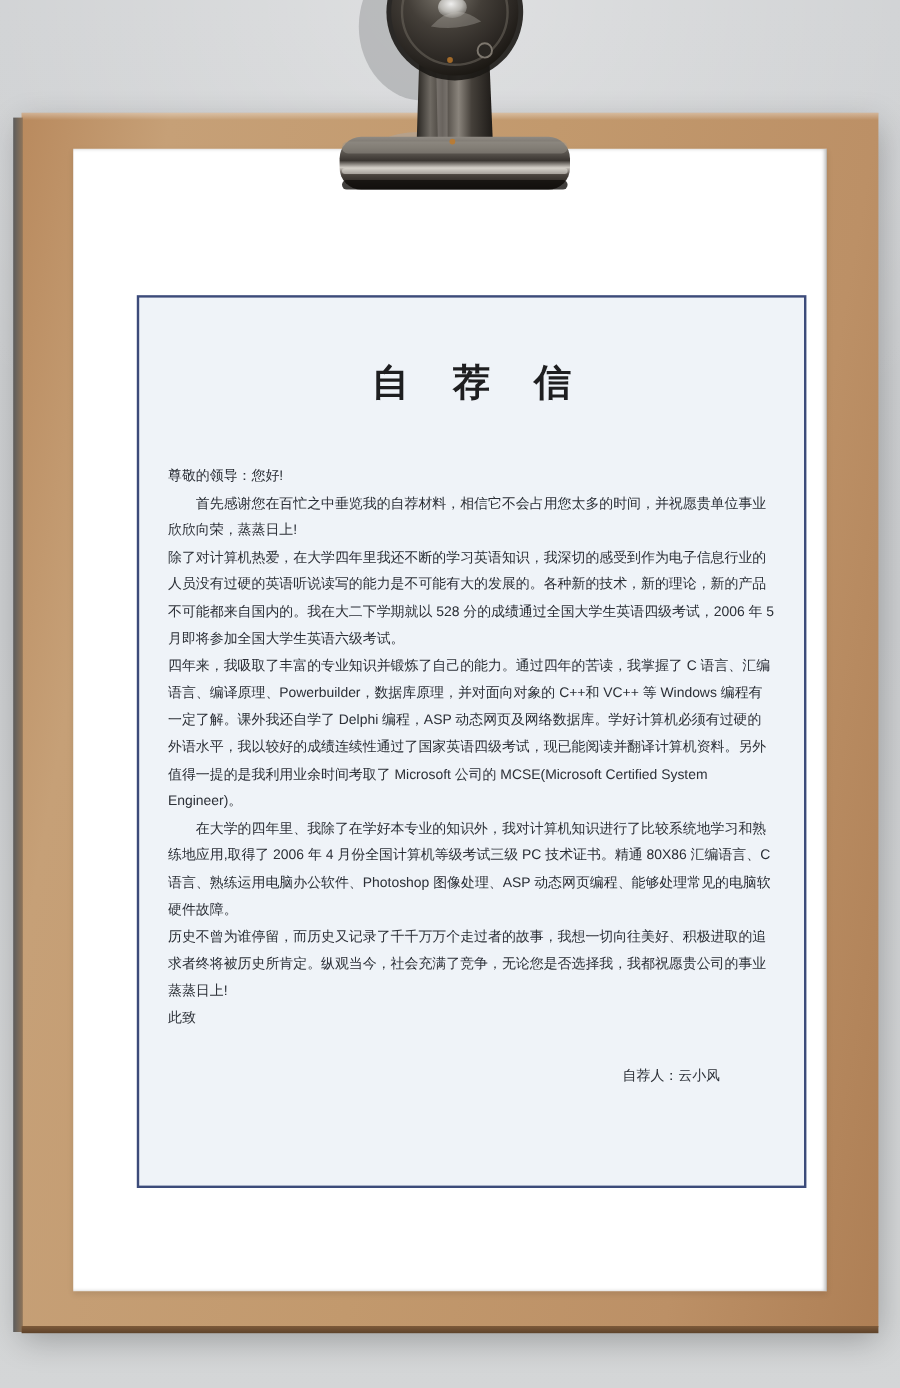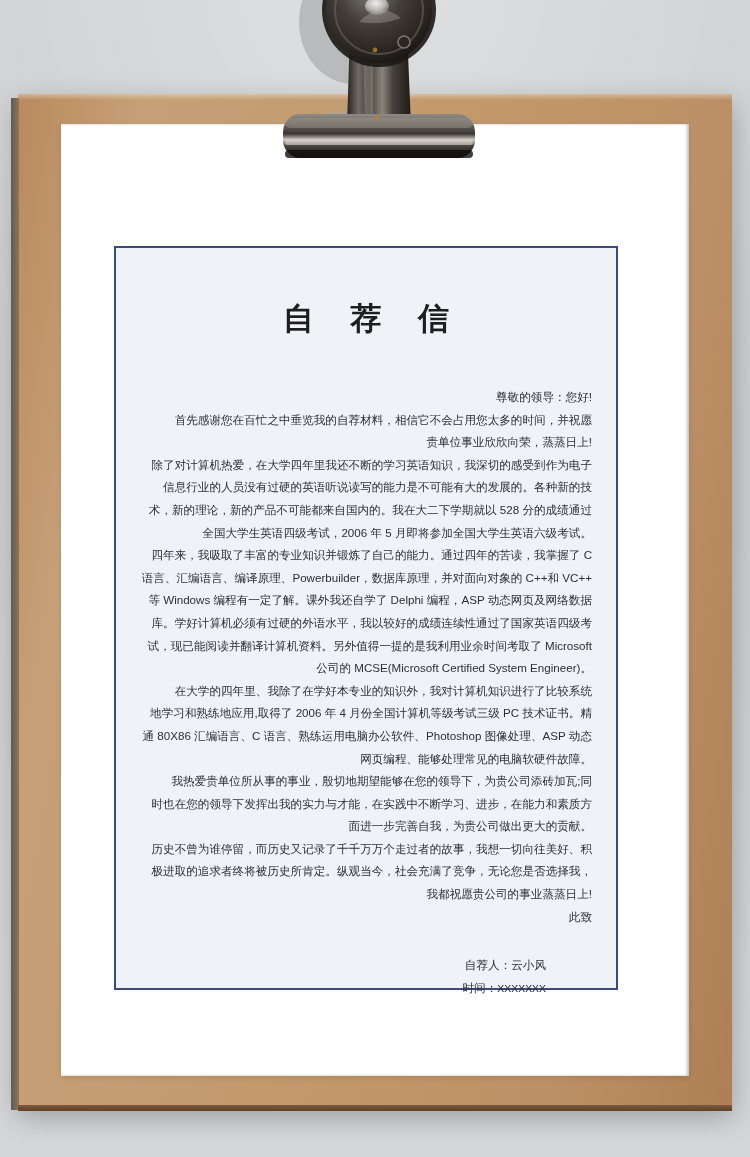--- a/index.html
+++ b/index.html
@@ -55,39 +55,39 @@
   }
 
   
   .clip { position:absolute; left:0; top:0; width:100%; height:100%; pointer-events:none; }
   .clip svg { position:absolute; left:255px; top:-82px; }
 
   
   .letter {
     position:absolute;
     left:114px; top:246px;
-    width:504px; height:744px;
+    width:558px; height:744px;
     background:#eff3f8;
     border:2px solid #3c4b7a;
     padding:34px 24px 0 24px;
   }
 
   .letter-title {
     text-align:center;
     font-size:31px;
     font-weight:bold;
     letter-spacing:14px;
     color:#1e1e20;
     margin-top:16px;
     margin-bottom:46px;
     text-indent:14px;
   }
 
   .letter-body { color:#2b2f36; font-size:11.6px; line-height:22.6px; }
-  .letter-body p { margin:0;text-align:right; }
+  .letter-body p { margin:0; }
   .p-indent { text-indent:2em; }
 
   .sign-block {
     margin-top:26px;
     padding-right:46px;
     text-align:right;
     font-size:11.6px;
     line-height:23px;
     color:#2b2f36;
     font-family:Liberation Mono, monospace;
@@ -165,23 +165,21 @@
 <div class="letter">
 
   <div class="letter-title">自 荐 信</div>
 
   <div class="letter-body">
     <p>尊敬的领导：您好!</p>
     <p class="p-indent">首先感谢您在百忙之中垂览我的自荐材料，相信它不会占用您太多的时间，并祝愿贵单位事业欣欣向荣，蒸蒸日上!</p>
     <p>除了对计算机热爱，在大学四年里我还不断的学习英语知识，我深切的感受到作为电子信息行业的人员没有过硬的英语听说读写的能力是不可能有大的发展的。各种新的技术，新的理论，新的产品不可能都来自国内的。我在大二下学期就以 528 分的成绩通过全国大学生英语四级考试，2006 年 5 月即将参加全国大学生英语六级考试。</p>
     <p>四年来，我吸取了丰富的专业知识并锻炼了自己的能力。通过四年的苦读，我掌握了 C 语言、汇编语言、编译原理、Powerbuilder，数据库原理，并对面向对象的 C++和 VC++ 等 Windows 编程有一定了解。课外我还自学了 Delphi 编程，ASP 动态网页及网络数据库。学好计算机必须有过硬的外语水平，我以较好的成绩连续性通过了国家英语四级考试，现已能阅读并翻译计算机资料。另外值得一提的是我利用业余时间考取了 Microsoft 公司的 MCSE(Microsoft Certified System Engineer)。</p>
     <p class="p-indent">在大学的四年里、我除了在学好本专业的知识外，我对计算机知识进行了比较系统地学习和熟练地应用,取得了 2006 年 4 月份全国计算机等级考试三级 PC 技术证书。精通 80X86 汇编语言、C 语言、熟练运用电脑办公软件、Photoshop 图像处理、ASP 动态网页编程、能够处理常见的电脑软硬件故障。</p>
-    <p class="p-indent">我热爱贵单位所从事的事业，殷切地期望能够在您的领导下，为贵公司添砖加瓦;同时也在您的领导下发挥出我的实力与才能，在实践中不断学习、进步，在能力和素质方面进一步完善自我，为贵公司做出更大的贡献。</p>
     <p>历史不曾为谁停留，而历史又记录了千千万万个走过者的故事，我想一切向往美好、积极进取的追求者终将被历史所肯定。纵观当今，社会充满了竞争，无论您是否选择我，我都祝愿贵公司的事业蒸蒸日上!</p>
     <p>此致</p>
   </div>
 
   <div class="sign-block">
     <div class="sign-line">自荐人：云小风</div>
-    <div class="sign-line">时间：XXXXXXX</div>
   </div>
 
 </div>
 
 </body></html>

